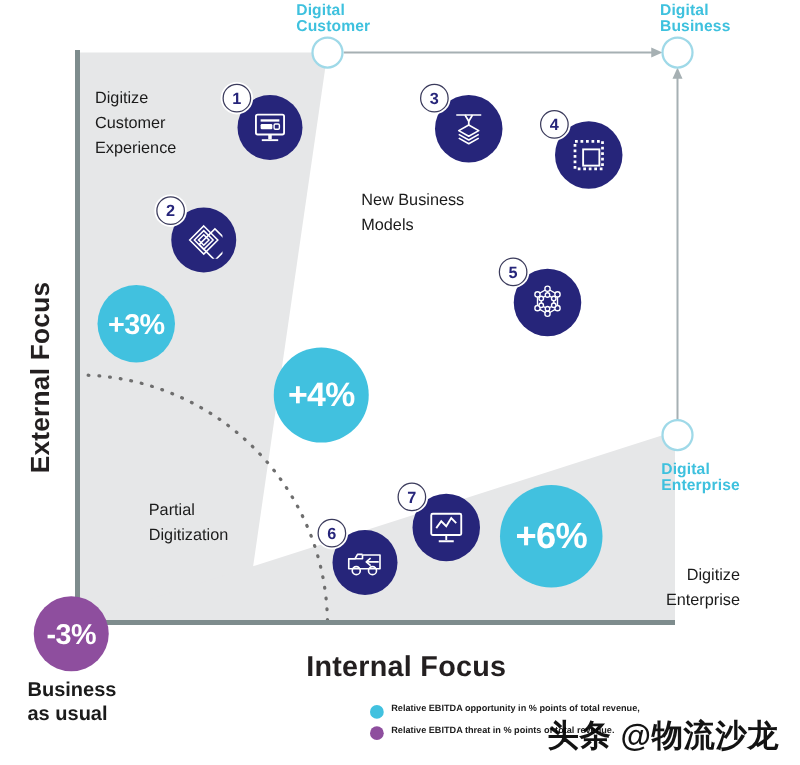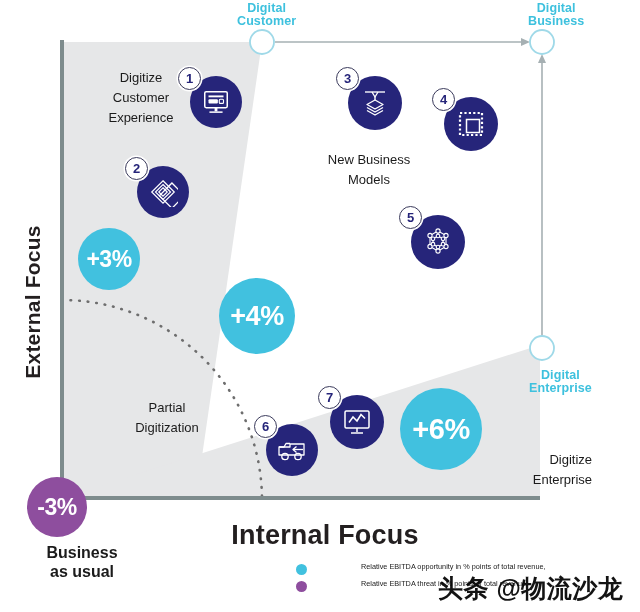--- a/index.html
+++ b/index.html
@@ -1,32 +1,32 @@
 <!DOCTYPE html>
 <html><head>
 <meta charset="utf-8">
 <style>
   html,body{margin:0;padding:0;background:#ffffff;}
   body{width:640px;height:612px;position:relative;overflow:hidden;
        font-family:"Liberation Sans","DejaVu Sans",sans-serif;
        -webkit-font-smoothing:antialiased;}
   #stage{position:absolute;left:0;top:0;width:640px;height:612px;}
   svg.layer{position:absolute;left:0;top:0;width:640px;height:612px;}
-  .abs{position:absolute;text-align:center;}
+  .abs{position:absolute;}
 
   
   .axis-label{
     font-weight:bold;color:#231f20;letter-spacing:.2px;
   }
   #y-axis-label{
     left:-47px;top:290px;width:160px;text-align:center;
     font-size:21px;transform:rotate(-90deg);transform-origin:center center;
   }
   #x-axis-label{
-    left:185px;top:520px;width:280px;text-align:center;font-size:27px;
+    left:185px;top:520px;width:280px;text-align:center;font-size:23px;
   }
 
   
   .node-label{
     color:#3ec1de;font-weight:bold;font-size:12.5px;line-height:13px;
     letter-spacing:.1px;
   }
 
   
   .quad-title{
@@ -60,21 +60,21 @@
     color:#1b1b1b;font-size:16px;line-height:19px;font-weight:bold;
   }
 
   
   #legend{left:296px;top:563px;width:344px;}
   .legend-row{display:flex;align-items:flex-start;margin-bottom:5px;}
   .legend-dot{
     width:11px;height:11px;border-radius:50%;flex:0 0 11px;margin-top:1px;margin-right:6px;
   }
   .legend-text{
-    font-size:7.3px;line-height:8.6px;color:#1b1b1b;font-weight:normal;margin-left:48px;
+    font-size:7.3px;line-height:8.6px;color:#1b1b1b;font-weight:bold;
   }
   #watermark{
     left:438px;top:572px;color:#000000;font-size:25px;font-weight:bold;
     opacity:.92;letter-spacing:.5px;
   }
 </style>
 </head>
 <body>
 
 <div id="stage">
@@ -122,21 +122,21 @@
     <div>Digitize</div>
     <div>Customer</div>
     <div>Experience</div>
   </div>
 
   <div class="abs quad-title" style="left:289px;top:150px;width:160px;">
     <div>New Business</div>
     <div>Models</div>
   </div>
 
-  <div class="abs quad-title" style="left:92px;top:398px;width:150px;">
+  <div class="abs quad-title" style="left:119px;top:398px;width:150px;">
     <div>Partial</div>
     <div>Digitization</div>
   </div>
 
   <div class="abs quad-title" style="left:432px;top:450px;width:160px;text-align:right;">
     <div>Digitize</div>
     <div>Enterprise</div>
   </div>
 
   <div class="abs bubble cyan" style="left:78px;top:228px;width:62px;height:62px;font-size:23px;">+3%</div>

